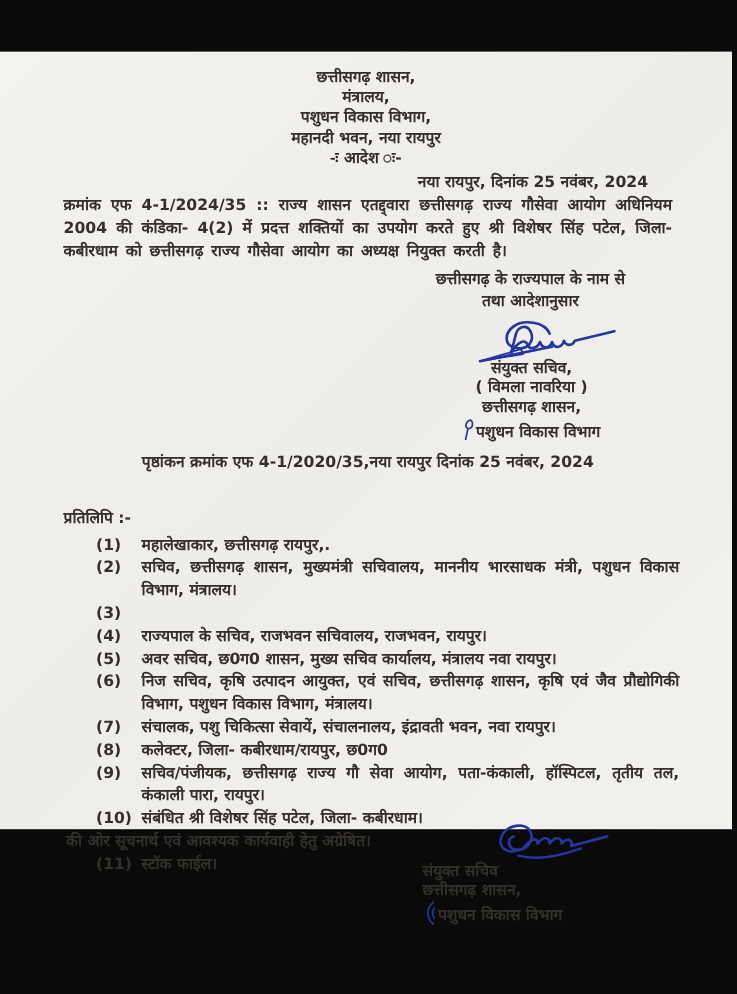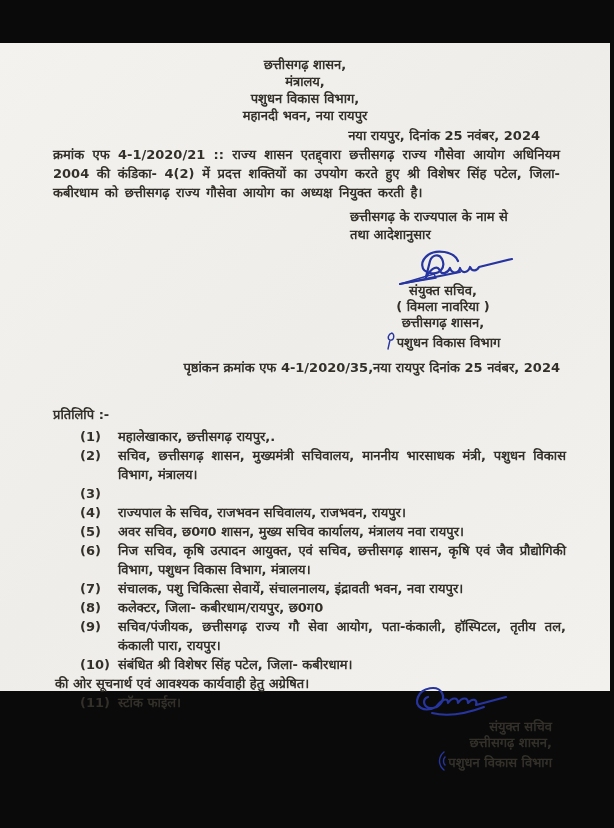--- a/index.html
+++ b/index.html
@@ -15,59 +15,60 @@
     color:#33302a; font-size:13px; font-weight:700;
   }
   .bar-top    { position:absolute; top:0; left:0; width:614px; height:43px; background:#0a0a0a; }
   .bar-bottom { position:absolute; top:795px; left:0; width:614px; height:33px; background:#0a0a0a; }
   .edge-right { position:absolute; top:0; right:0; width:4px; height:828px; background:#0a0a0a; }
 
   .header { text-align:center; padding-top:13px; line-height:17px; }
   .dateline { text-align:right; padding-right:70px; margin-top:3px; line-height:17px; }
   .body-para { margin:1px 50px 0 53px; text-align:justify; line-height:19px; word-spacing:2px; }
 
-  .authority { margin:6px 0 0 350px; width:184px; text-align:left; line-height:17.5px; }
+  .authority { margin:6px 0 0 350px; width:184px; text-align:center; line-height:17.5px; }
 
   .sig1 { display:block; margin:4px 0 0 390px; width:132px; height:40px; }
   .signer1 { margin:-4px 0 0 352px; width:182px; text-align:center; line-height:16px; }
   .dept-line { white-space:nowrap; }
 
-  .row-endorse { display:flex; justify-content:flex-end; padding:8px 50px 0 53px; line-height:17px; }
+  .row-endorse { display:flex; justify-content:center; padding:8px 50px 0 53px; line-height:17px; }
   .copy-label { padding:2px 0 0 53px; line-height:17px;margin-top:28px; }
 
   .copies { margin-top:4px; }
   .copy-row { display:flex; padding:0 44px 0 80px; line-height:19px; }
   .copy-num { width:38px; flex:none; }
   .copy-text { flex:1; text-align:justify; }
   .fwd-note { padding:0 44px 0 55px; line-height:19px; }
 
-  .sig2-block { position:absolute; left:352px; top:640px; width:200px; text-align:right; line-height:16px; }
+  .sig2-block { position:absolute; left:352px; top:640px; width:200px; text-align:left; line-height:16px; }
   .sig2 { display:block; margin:0 auto -2px auto; width:120px; height:38px; }
 
   .pen-tick { display:inline-block; vertical-align:-4px; margin-right:1px; width:10px; height:20px; }
   .pen-paren { display:inline-block; vertical-align:-4px; margin-right:1px; width:12px; height:20px; }
   svg.pen path { fill:none; stroke:#2735a0; stroke-linecap:round; stroke-linejoin:round; }
 </style>
 </head>
 <body>
 
 <div class="bar-top"></div>
 
 <div class="paper">
 
   <div class="header">
     <div>छत्तीसगढ़ शासन,</div>
     <div>मंत्रालय,</div>
     <div>पशुधन विकास विभाग,</div>
     <div>महानदी भवन, नया रायपुर</div>
+    <div>-ः आदेश ः-</div>
   </div>
 
   <div class="dateline">नया रायपुर, दिनांक 25 नवंबर, 2024</div>
 
-  <div class="body-para">क्रमांक एफ 4-1/2020/21 :: राज्य शासन एतद्द्वारा छत्तीसगढ़ राज्य गौसेवा आयोग अधिनियम 2004 की कंडिका- 4(2) में प्रदत्त शक्तियों का उपयोग करते हुए श्री विशेषर सिंह पटेल, जिला-कबीरधाम को छत्तीसगढ़ राज्य गौसेवा आयोग का अध्यक्ष नियुक्त करती है।</div>
+  <div class="body-para">क्रमांक एफ 4-1/2024/35 :: राज्य शासन एतद्द्वारा छत्तीसगढ़ राज्य गौसेवा आयोग अधिनियम 2004 की कंडिका- 4(2) में प्रदत्त शक्तियों का उपयोग करते हुए श्री विशेषर सिंह पटेल, जिला-कबीरधाम को छत्तीसगढ़ राज्य गौसेवा आयोग का अध्यक्ष नियुक्त करती है।</div>
 
   <div class="authority">
     <div>छत्तीसगढ़ के राज्यपाल के नाम से</div>
     <div>तथा आदेशानुसार</div>
   </div>
 
   <svg class="sig1 pen" viewBox="0 0 132 40">
     <path d="M68,14 C64,4 46,2 38,8 C30,14 30,24 40,26 C50,28 56,20 52,12 C49,6 42,8 40,14 L36,30" stroke-width="2.2"></path>
     <path d="M36,30 C42,20 48,18 50,24 C52,28 58,26 60,21 C62,27 68,27 70,21 C72,27 78,26 80,20 C82,25 87,24 89,20 L122,12" stroke-width="2.2"></path>
     <path d="M10,37 L70,25" stroke-width="2.2"></path>

